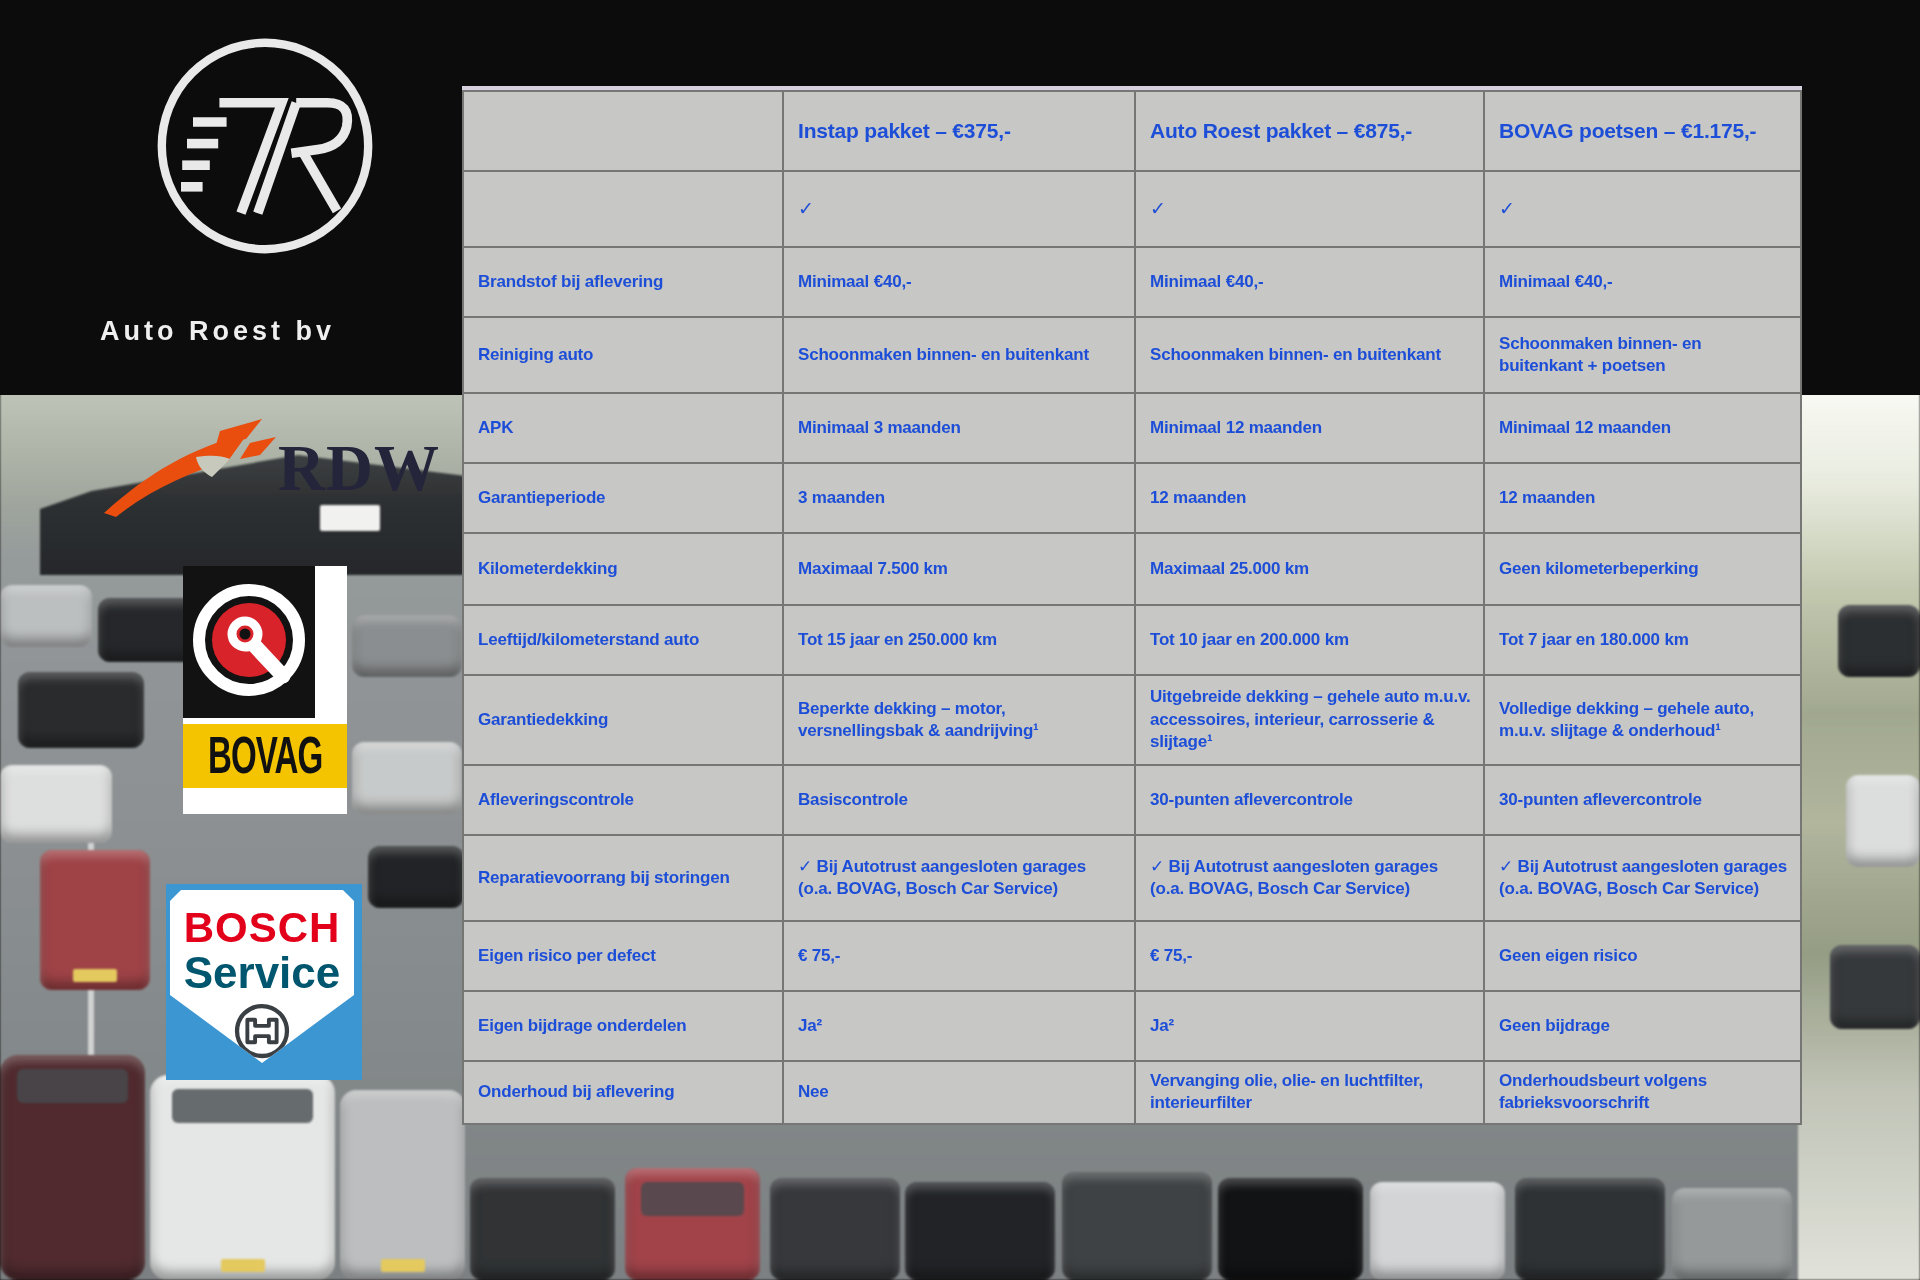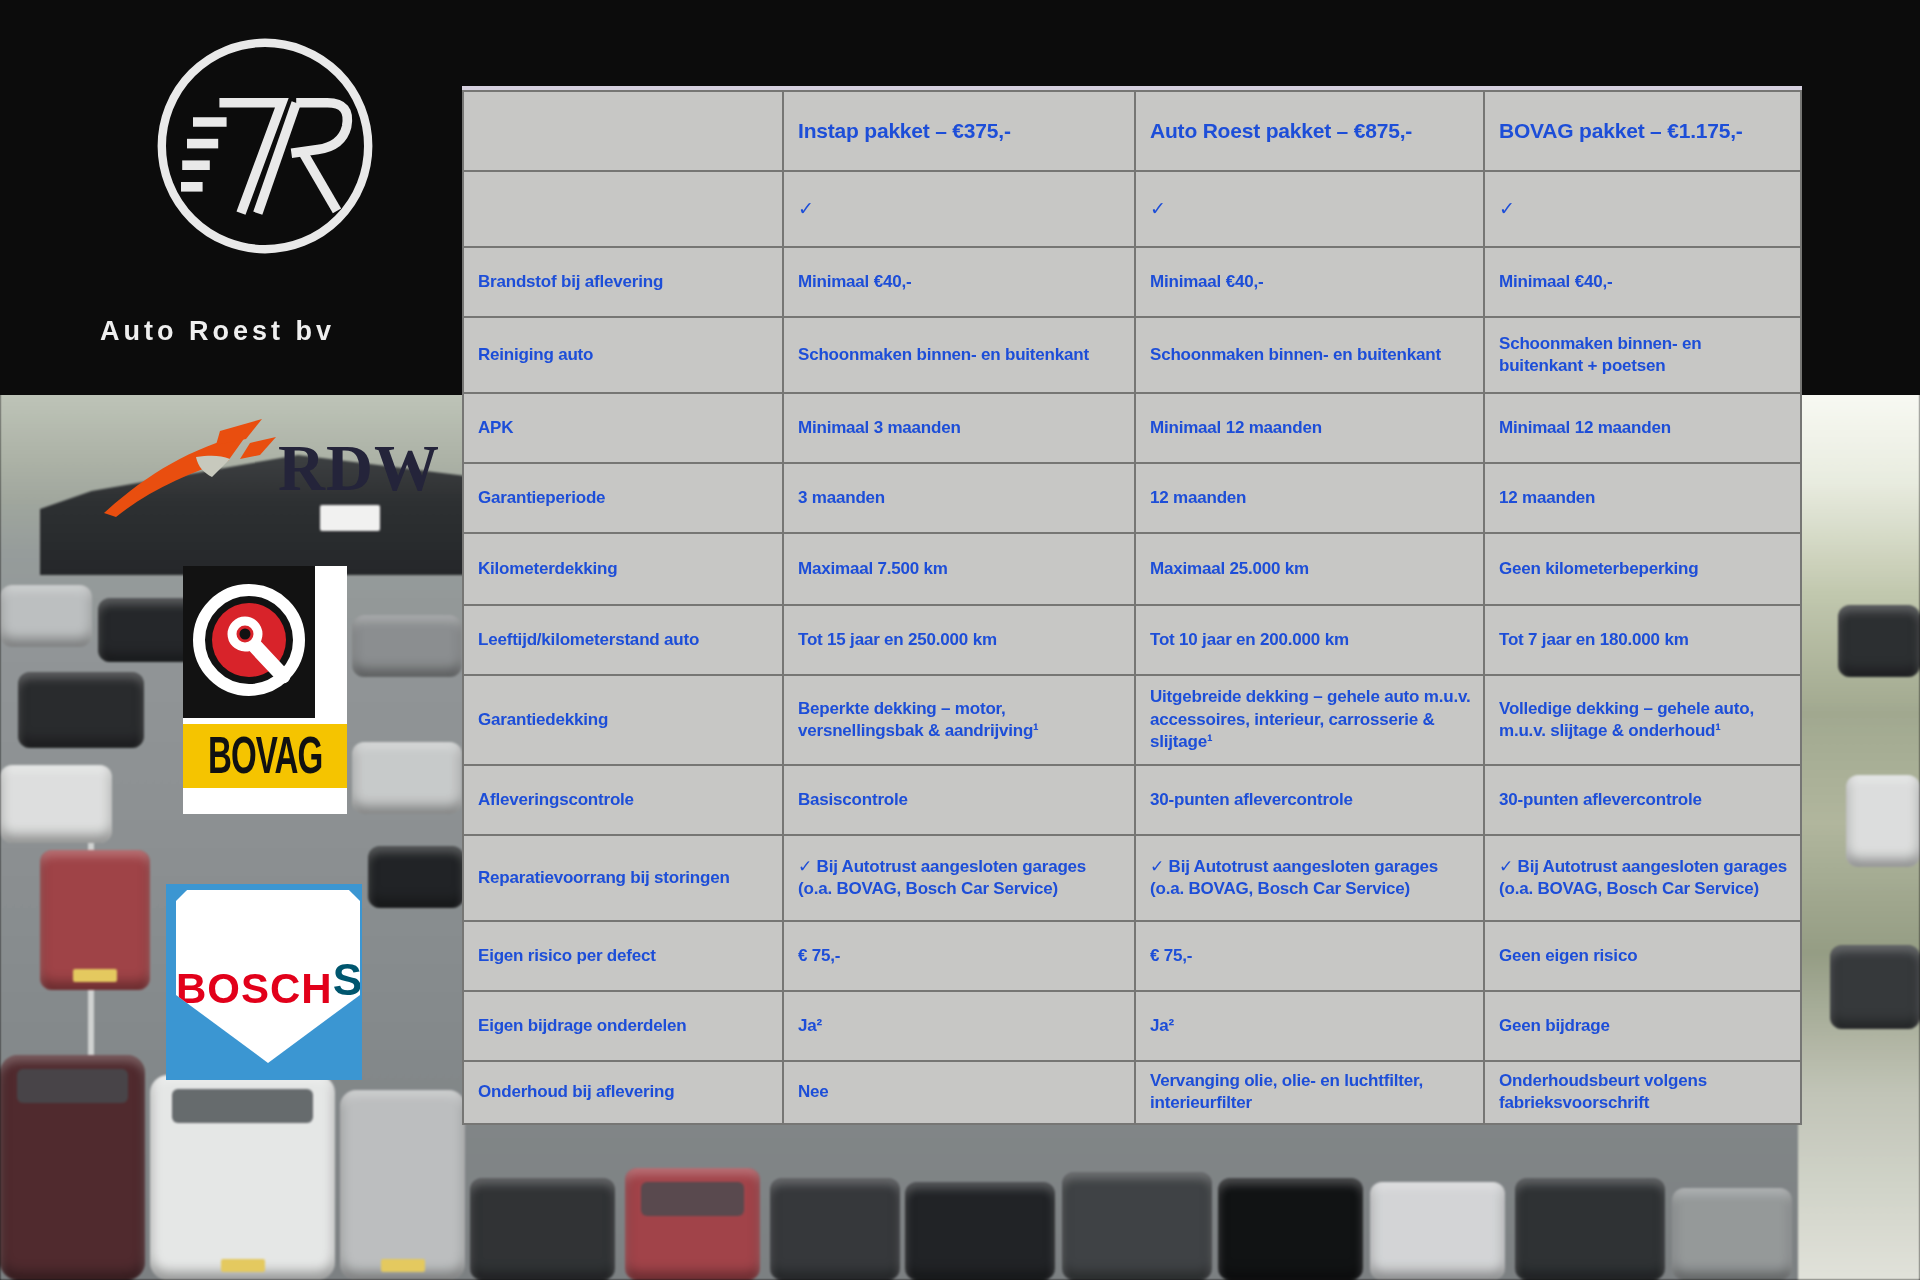--- a/index.html
+++ b/index.html
@@ -40,23 +40,23 @@
 
   
   .bovag{position:absolute;left:183px;top:566px;width:164px;height:248px;background:#ffffff;
     box-sizing:border-box;display:flex;flex-direction:column;}
   .bovag-emblem{width:132px;height:152px;}
   .bovag-band{margin-top:6px;height:64px;background:#f5c400;display:flex;align-items:center;justify-content:center;}
   .bovag-text{font-size:36px;font-weight:800;color:#111;transform:scale(.92,1.45);letter-spacing:-1px;}
 
   
   .bosch{position:absolute;left:166px;top:884px;width:196px;height:196px;background:#3b96d2;}
-  .bosch-shield{position:absolute;left:10px;top:6px;width:184px;height:184px;background:#fff;
+  .bosch-shield{position:absolute;left:4px;top:6px;width:184px;height:184px;background:#fff;
     clip-path:polygon(6% 0,94% 0,100% 6%,100% 57%,50% 94%,0 57%,0 6%);
-    display:flex;flex-direction:row;align-items:center;}
+    display:flex;flex-direction:column;align-items:center;}
   .bosch-line1{margin-top:14px;font-size:42px;font-weight:800;color:#e2001a;letter-spacing:1px;}
   .bosch-line2{font-size:44px;font-weight:bold;color:#00566e;margin-top:-4px;}
   .bosch-armature{margin-top:2px;}
 
   
   .table-top-accent{position:absolute;left:462px;top:86px;width:1340px;height:4px;background:#d6d0df;}
   table.pakket{position:absolute;left:462px;top:90px;width:1338px;table-layout:fixed;
     border-collapse:collapse;background:#c7c7c5;}
   table.pakket th,table.pakket td{border:2px solid #767674;padding:8px 12px 8px 14px;
     vertical-align:middle;color:#1d4ed8;font-weight:bold;letter-spacing:-.2px;line-height:1.32;
@@ -182,21 +182,21 @@
         <col style="width:320px">
         <col style="width:352px">
         <col style="width:349px">
         <col style="width:317px">
       </colgroup>
     <thead>
       <tr>
         <th></th>
         <th>Instap pakket – €375,-</th>
         <th>Auto Roest pakket – €875,-</th>
-        <th>BOVAG pakket – €1.175,-</th>
+        <th>BOVAG poetsen – €1.175,-</th>
       </tr>
     </thead>
     <tbody>
       <tr class="r-check">
         <td class="lbl"></td>
         <td>✓</td>
         <td>✓</td>
         <td>✓</td>
       </tr>
       <tr class="r-brandstof">

